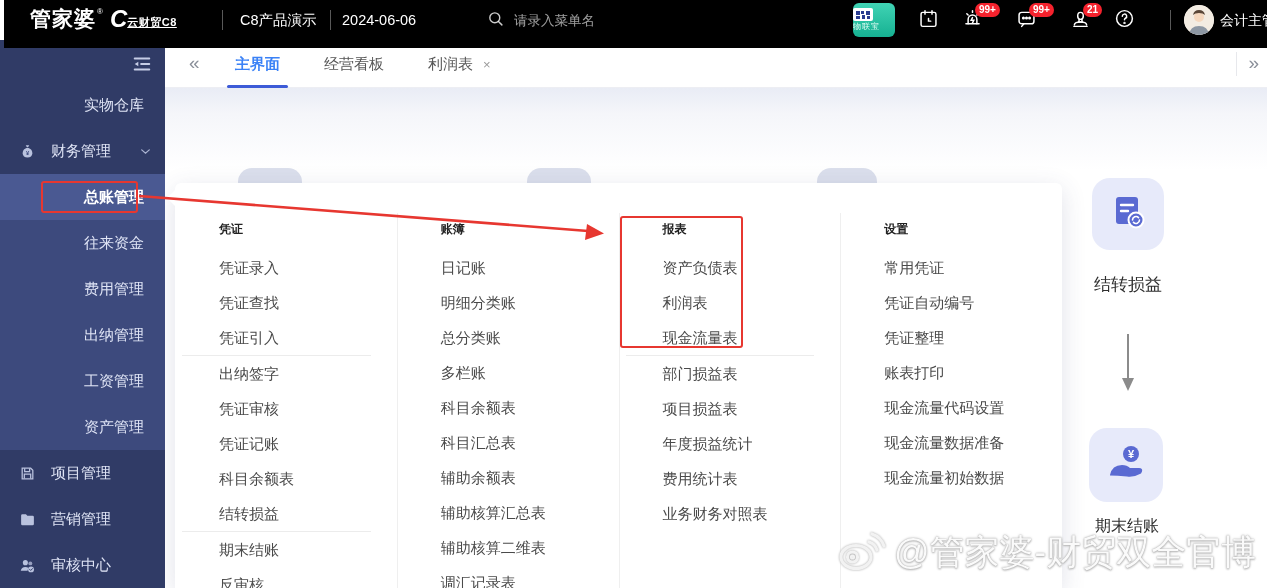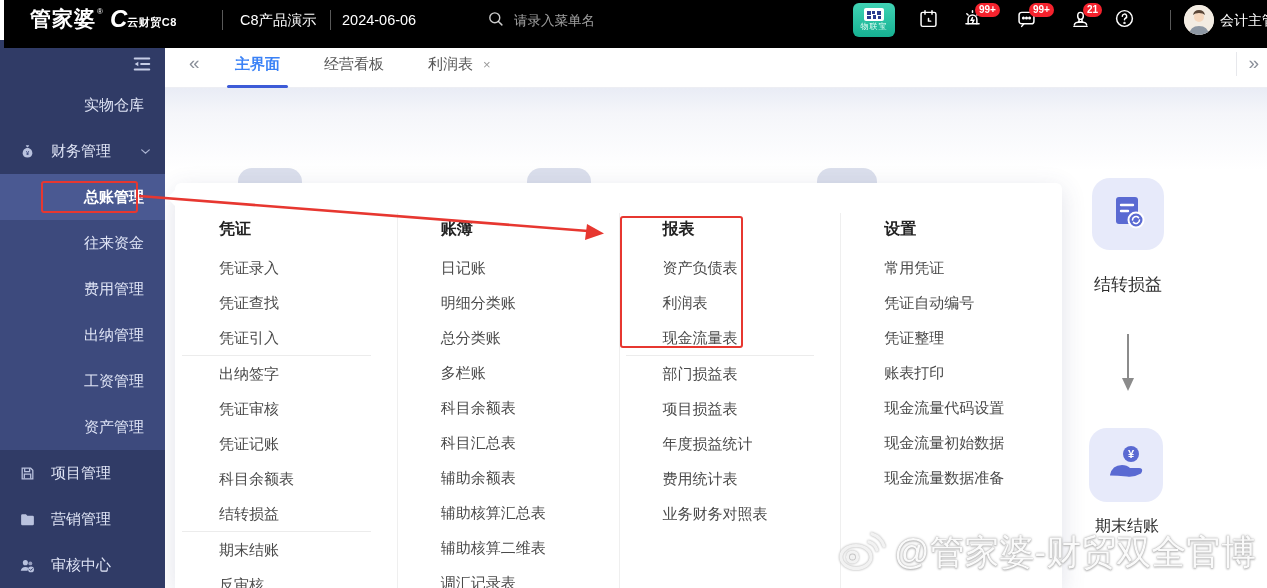--- a/index.html
+++ b/index.html
@@ -5,29 +5,29 @@
   html,body{margin:0;padding:0;background:#fff;}
   #app{position:relative;width:1267px;height:588px;overflow:hidden;
        font-family:"Liberation Sans","DejaVu Sans",sans-serif;-webkit-font-smoothing:antialiased;}
 
   
   .header{position:absolute;left:4px;top:0;width:1267px;height:48px;background:#000000;z-index:40;color:#fff;}
   .logo{position:absolute;left:26px;top:6px;display:flex;align-items:flex-start;}
   .logo-brand{font-size:21px;font-weight:900;letter-spacing:1px;line-height:26px;}
   .logo-reg{font-size:8px;margin:1px 0 0 1px;}
   .logo-c{font-size:24px;font-style:italic;font-weight:700;line-height:26px;margin-left:7px;}
-  .logo-product{font-size:11px;font-weight:700;margin-top:9px;letter-spacing:.5px;}
+  .logo-product{font-size:11px;font-weight:700;margin-top:9px;letter-spacing:.5px;text-decoration:underline;}
   .hdr-vdiv{position:absolute;top:10px;width:1px;height:20px;background:rgba(255,255,255,.35);}
   .hdr-text{position:absolute;top:0;height:40px;line-height:40px;font-size:14.5px;color:#fff;white-space:nowrap;}
   .hdr-search{position:absolute;left:483px;top:0;height:40px;display:flex;align-items:center;gap:8px;cursor:text;}
   .hdr-search svg{width:17px;height:17px;color:rgba(255,255,255,.8);}
   .hdr-search input{background:transparent;border:none;outline:none;color:#fff;font-size:13.5px;width:140px;font-family:inherit;}
   .hdr-search input::placeholder{color:rgba(255,255,255,.62);}
   .iot-btn{position:absolute;left:849px;top:3px;width:42px;height:34px;border-radius:6px;cursor:pointer;
-           background:linear-gradient(180deg,#40d3b4,#16b192);display:flex;flex-direction:column;align-items:center;justify-content:center;}
+           background:linear-gradient(180deg,#40d3b4,#16b192);display:flex;flex-direction:column;align-items:flex-start;justify-content:center;}
   .iot-qr{width:20px;height:13px;background:#fff;border-radius:2px;display:flex;align-items:center;justify-content:center;}
   .iot-qr svg{width:16px;height:10px;}
   .iot-label{font-size:8px;color:#eafff8;line-height:10px;margin-top:1px;letter-spacing:1px;}
   .hicon{position:absolute;top:8px;width:24px;height:24px;color:#fff;cursor:pointer;}
   .hicon svg{width:21px;height:21px;}
   .badge{position:absolute;left:13px;top:-5px;background:#f5222d;color:#fff;border-radius:8px;height:14px;line-height:14px;
          font-size:10px;font-weight:700;padding:0 4px;white-space:nowrap;}
   .avatar{position:absolute;left:1180px;top:5px;width:30px;height:30px;border-radius:50%;background:#f3ede4;overflow:hidden;cursor:pointer;}
   .user-name{position:absolute;left:1216px;top:0;height:40px;line-height:40px;font-size:14px;color:#fff;white-space:nowrap;cursor:pointer;}
 
@@ -71,21 +71,21 @@
   .flow-arrow{position:absolute;z-index:10;color:#8b8b8b;}
 
   
   .menu-panel{position:absolute;left:175px;top:183px;width:887px;height:405px;background:#fff;z-index:20;
               border-radius:6px 6px 0 0;box-shadow:0 6px 24px rgba(60,70,120,.16);overflow:hidden;}
   .panel-pointer{position:absolute;left:167px;top:190px;width:0;height:0;z-index:21;
                  border-top:8px solid transparent;border-bottom:8px solid transparent;border-right:8px solid #fff;}
   .menu-cols{display:flex;height:100%;}
   .menu-col{flex:1 1 0;box-sizing:border-box;padding:34px 0 0 44px;position:relative;}
   .menu-col + .menu-col::before{content:"";position:absolute;left:0;top:30px;bottom:0;width:1px;background:#efefef;}
-  .menu-col-title{font-size:16px;font-weight:700;color:#222;height:24px;line-height:24px;margin-bottom:9px;}
+  .menu-col-title{font-size:12px;font-weight:700;color:#222;height:24px;line-height:24px;margin-bottom:9px;}
   .menu-item{height:35px;line-height:35px;font-size:15px;color:#4a4a4a;cursor:pointer;white-space:nowrap;}
   .menu-div{height:0;border-top:1px solid #ececec;margin:0 26px 0 -37px;}
 
   
   .watermark{position:absolute;left:836px;top:525px;z-index:50;display:flex;align-items:center;gap:4px;pointer-events:none;}
   .watermark-icon svg{width:54px;height:50px;}
   .watermark-text{font-size:35px;color:#fafafa;letter-spacing:0;
                   text-shadow:0 0 1px #a3a3a3,0 0 3px #c2c2c2,0 1px 2px #b5b5b5;}
 
   
@@ -175,22 +175,22 @@
           <div class="menu-item">费用统计表</div>
           <div class="menu-item">业务财务对照表</div>
         </div>
         <div class="menu-col">
           <div class="menu-col-title">设置</div>
           <div class="menu-item">常用凭证</div>
           <div class="menu-item">凭证自动编号</div>
           <div class="menu-item">凭证整理</div>
           <div class="menu-item">账表打印</div>
           <div class="menu-item">现金流量代码设置</div>
+          <div class="menu-item">现金流量数据准备</div>
           <div class="menu-item">现金流量初始数据</div>
-          <div class="menu-item">现金流量数据准备</div>
         </div>
       </div>
   </div>
   <div class="panel-pointer"></div>
 
   <div class="header">
     <div class="logo">
       <span class="logo-brand">管家婆</span>
       <span class="logo-reg">®</span>
       <span class="logo-c">C</span>

